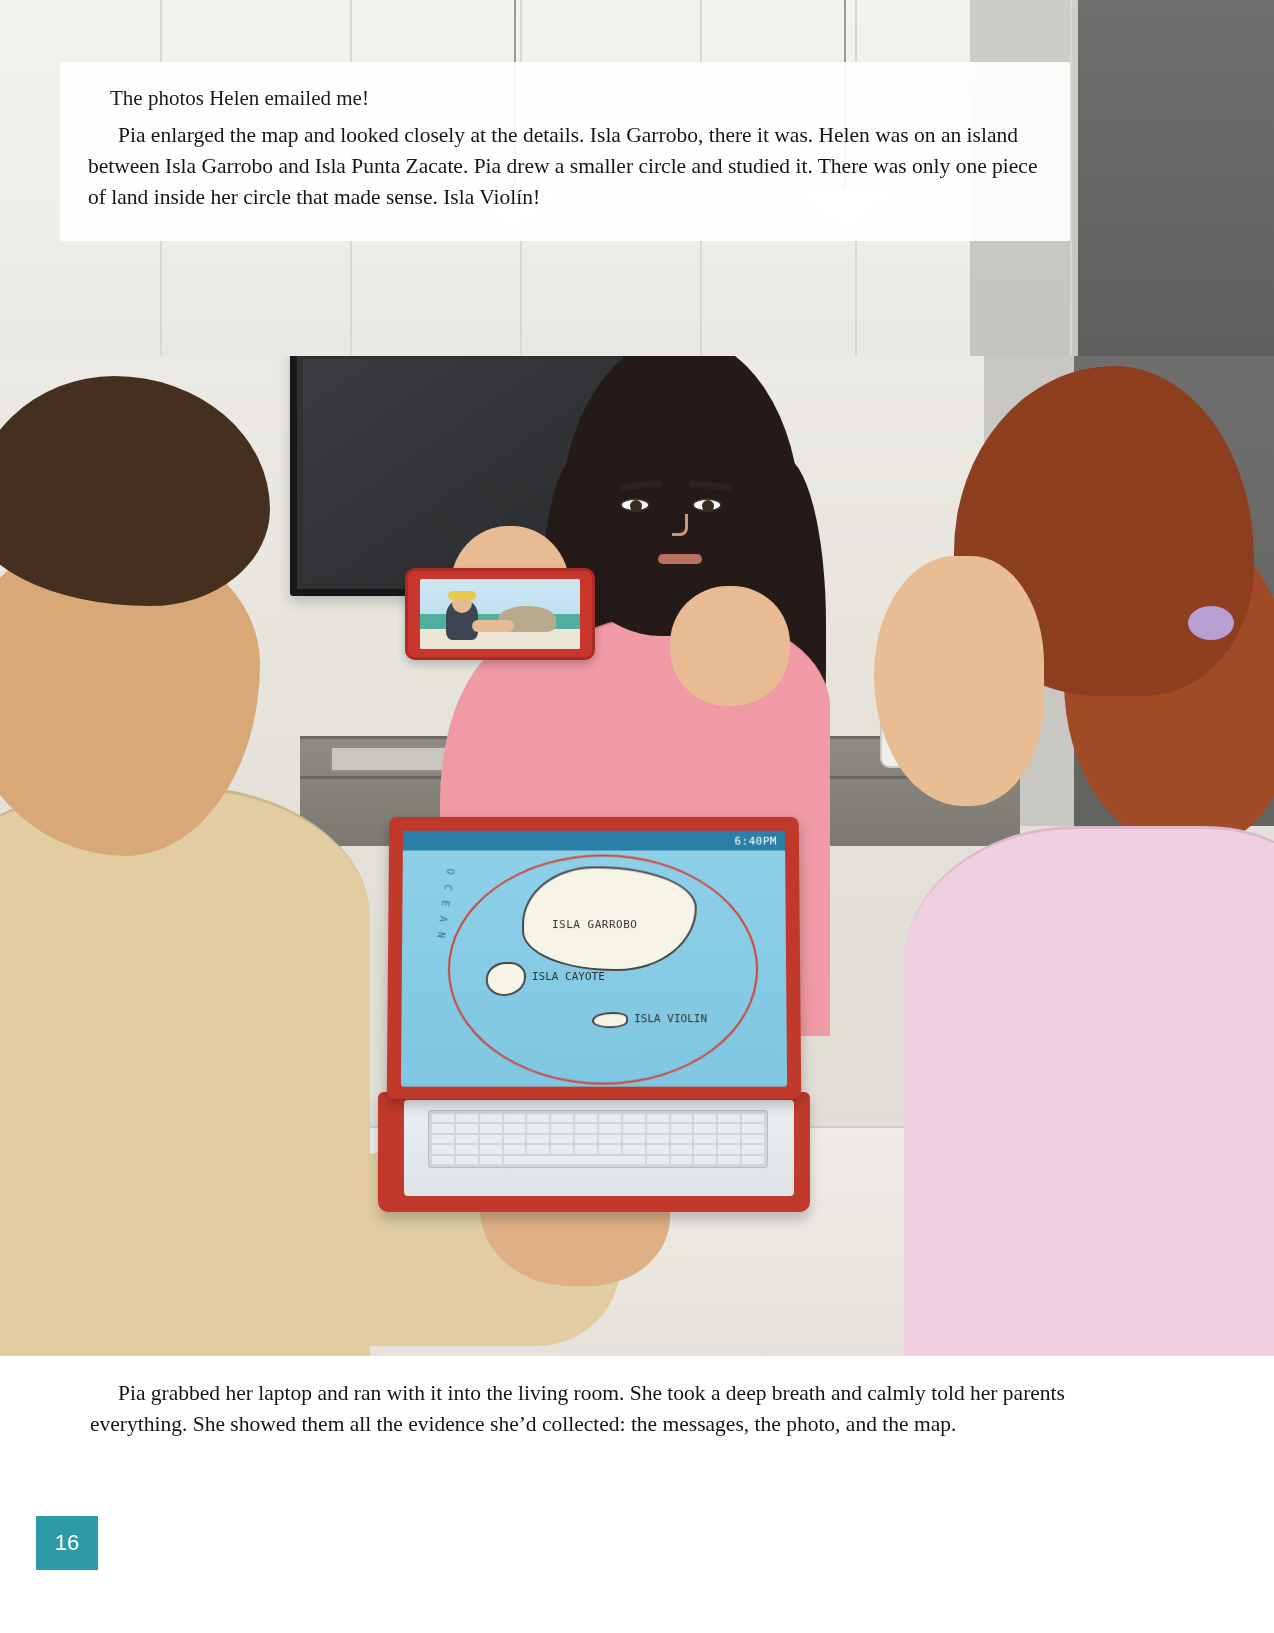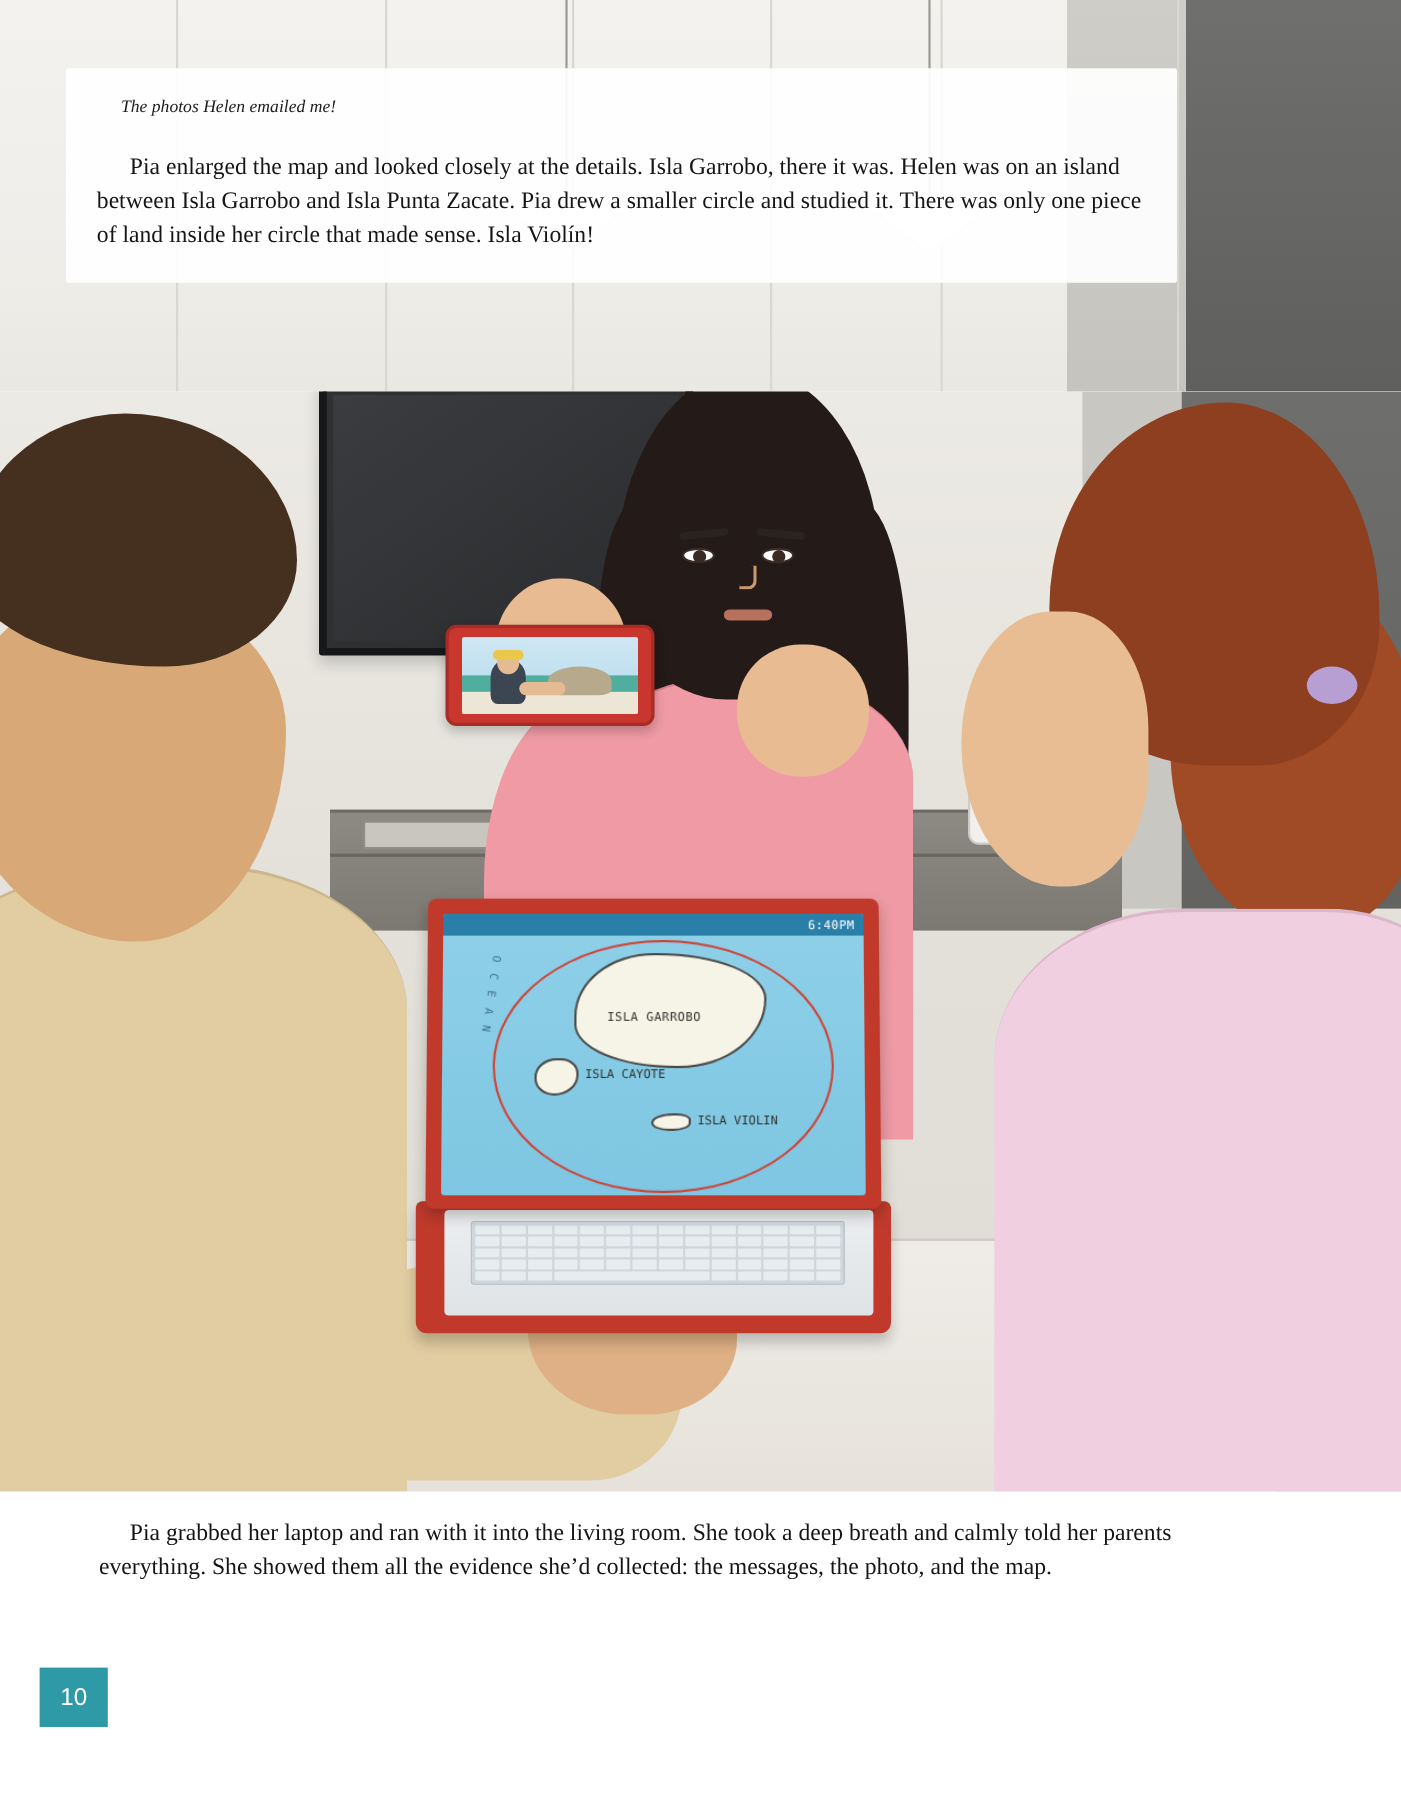--- a/index.html
+++ b/index.html
@@ -50,26 +50,25 @@
   }
 
   
   .text-top {
     position: absolute; left: 60px; top: 62px; width: 1010px;
     background: rgba(255,255,255,0.93);
     padding: 22px 28px 22px 28px;
     border-radius: 2px;
   }
   .text-top .caption-italic {
-    font-style: italic;
-    font-size: 16px;
+    font-size: 21px;
     line-height: 28px;
     color: #1b1b1b;
     margin-left: 22px;
-    margin-bottom: 24px;
+    margin-bottom: 8px;
   }
   .text-top p {
     font-size: 21.5px;
     line-height: 31px;
     color: #161616;
     text-indent: 30px;
     margin-bottom: 6px;
   }
 
   
@@ -522,14 +521,14 @@
         </div>
       </div>
     </div>
   </div>
 
   <div class="caption-bottom">
     <p>Pia grabbed her laptop and ran with it into the living room. She took a deep breath and calmly told her parents everything. She showed them all the evidence she’d collected: the messages, the photo, and the map.</p>
   </div>
 
   <div class="footer-rule"></div>
-  <div class="page-number">10</div>
+  <div class="page-number">16</div>
 </div>
 
 </body></html>

